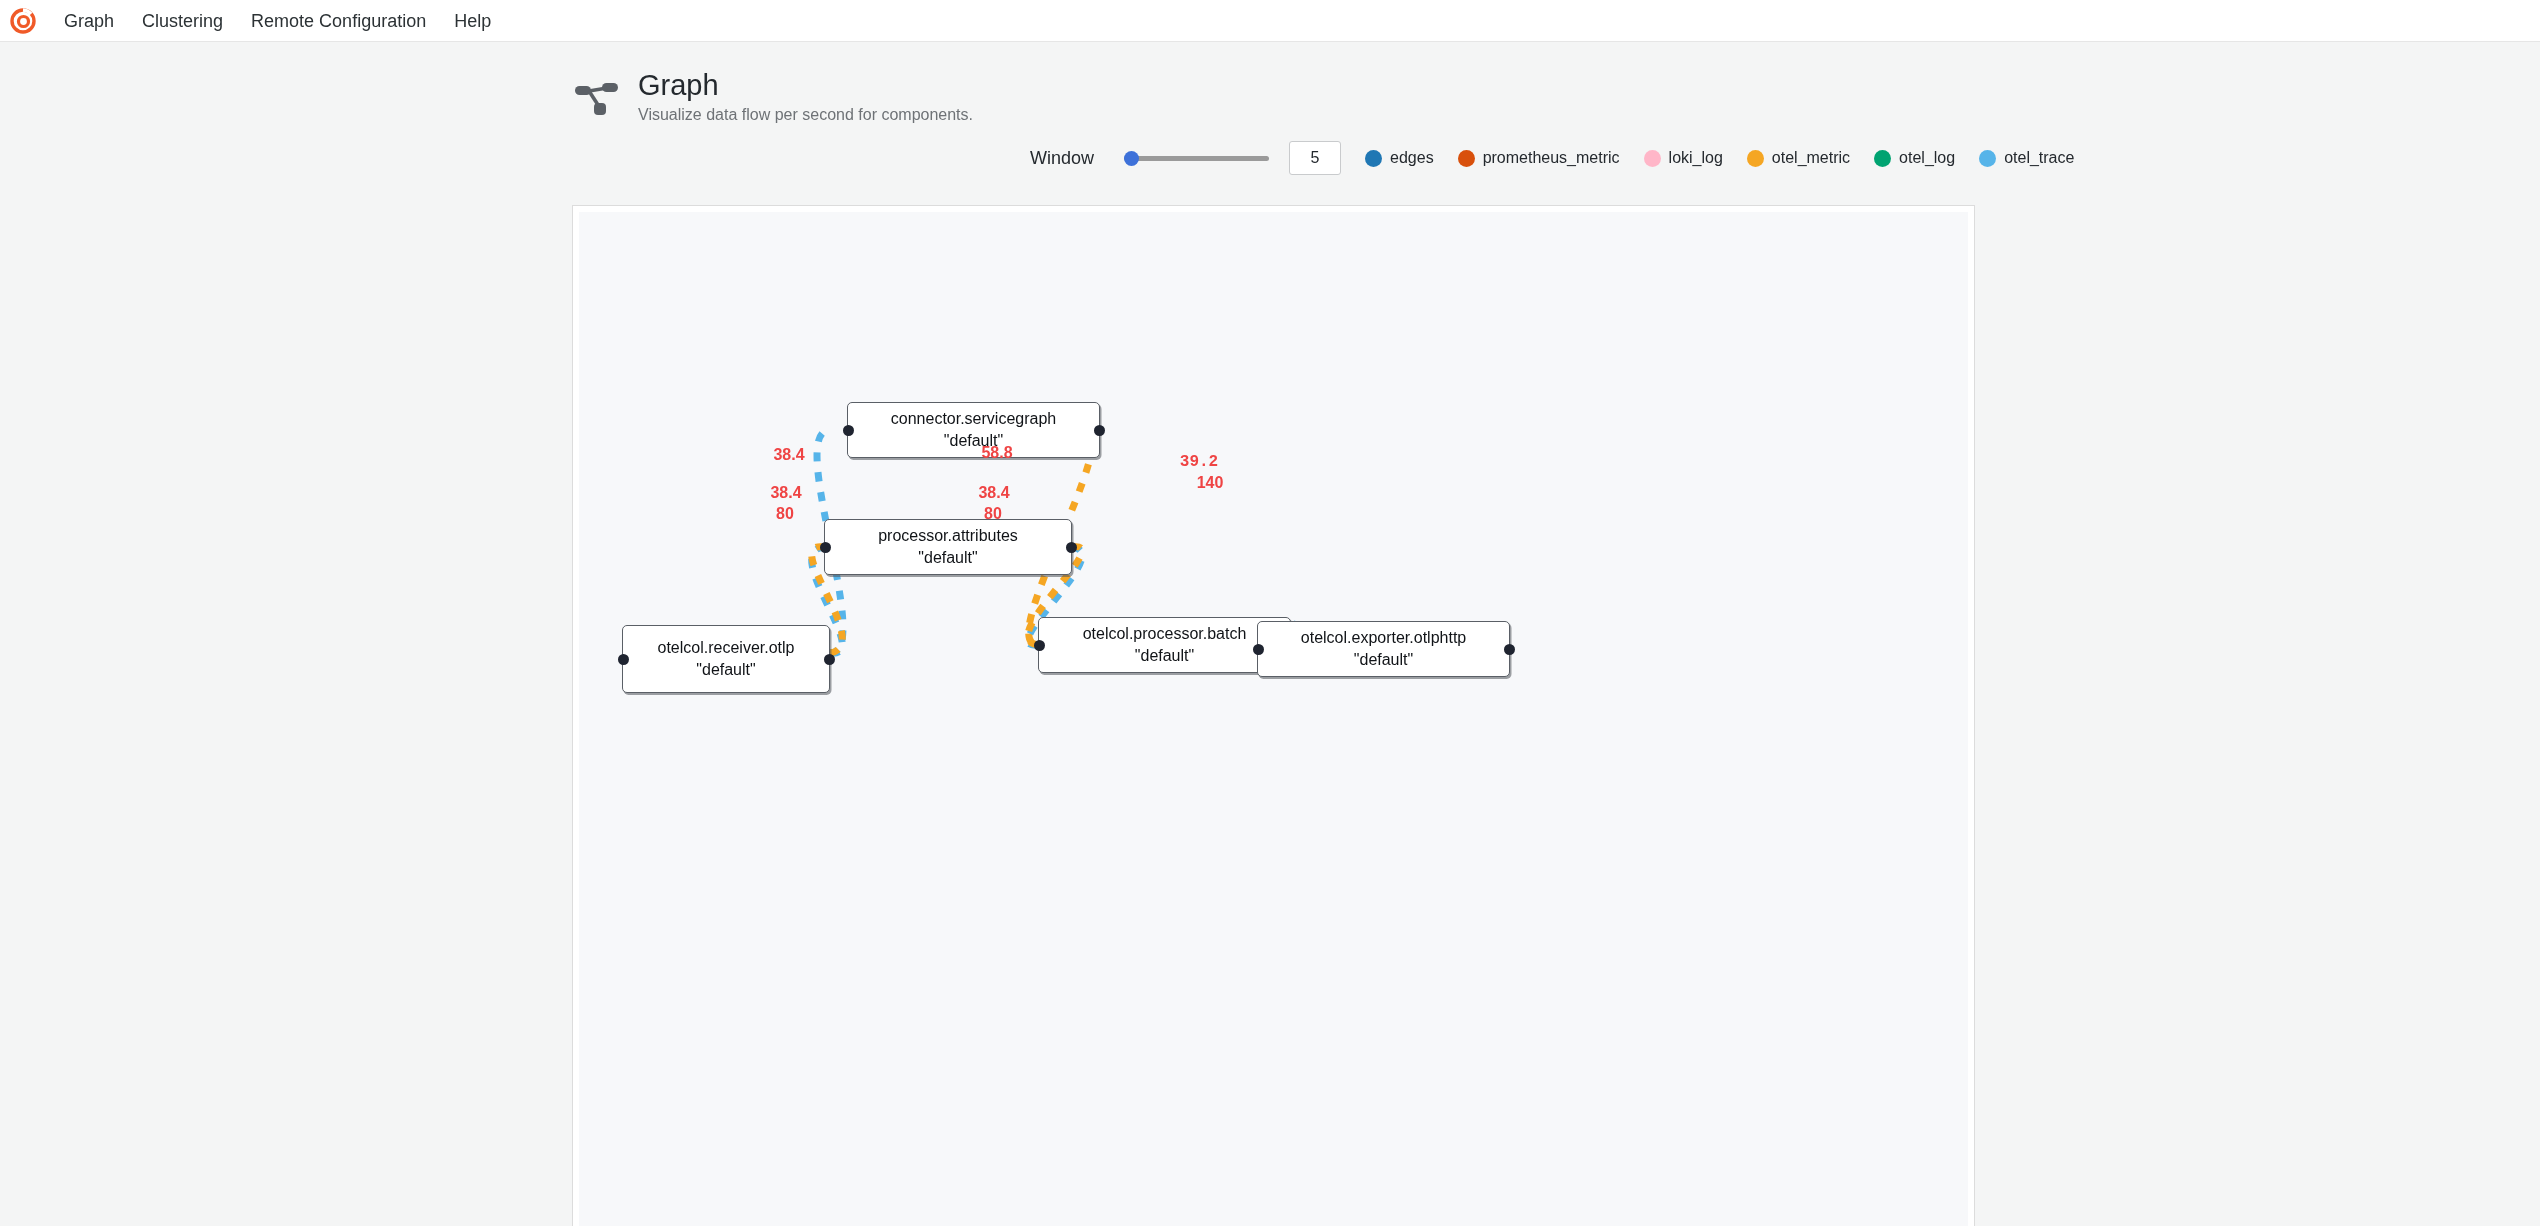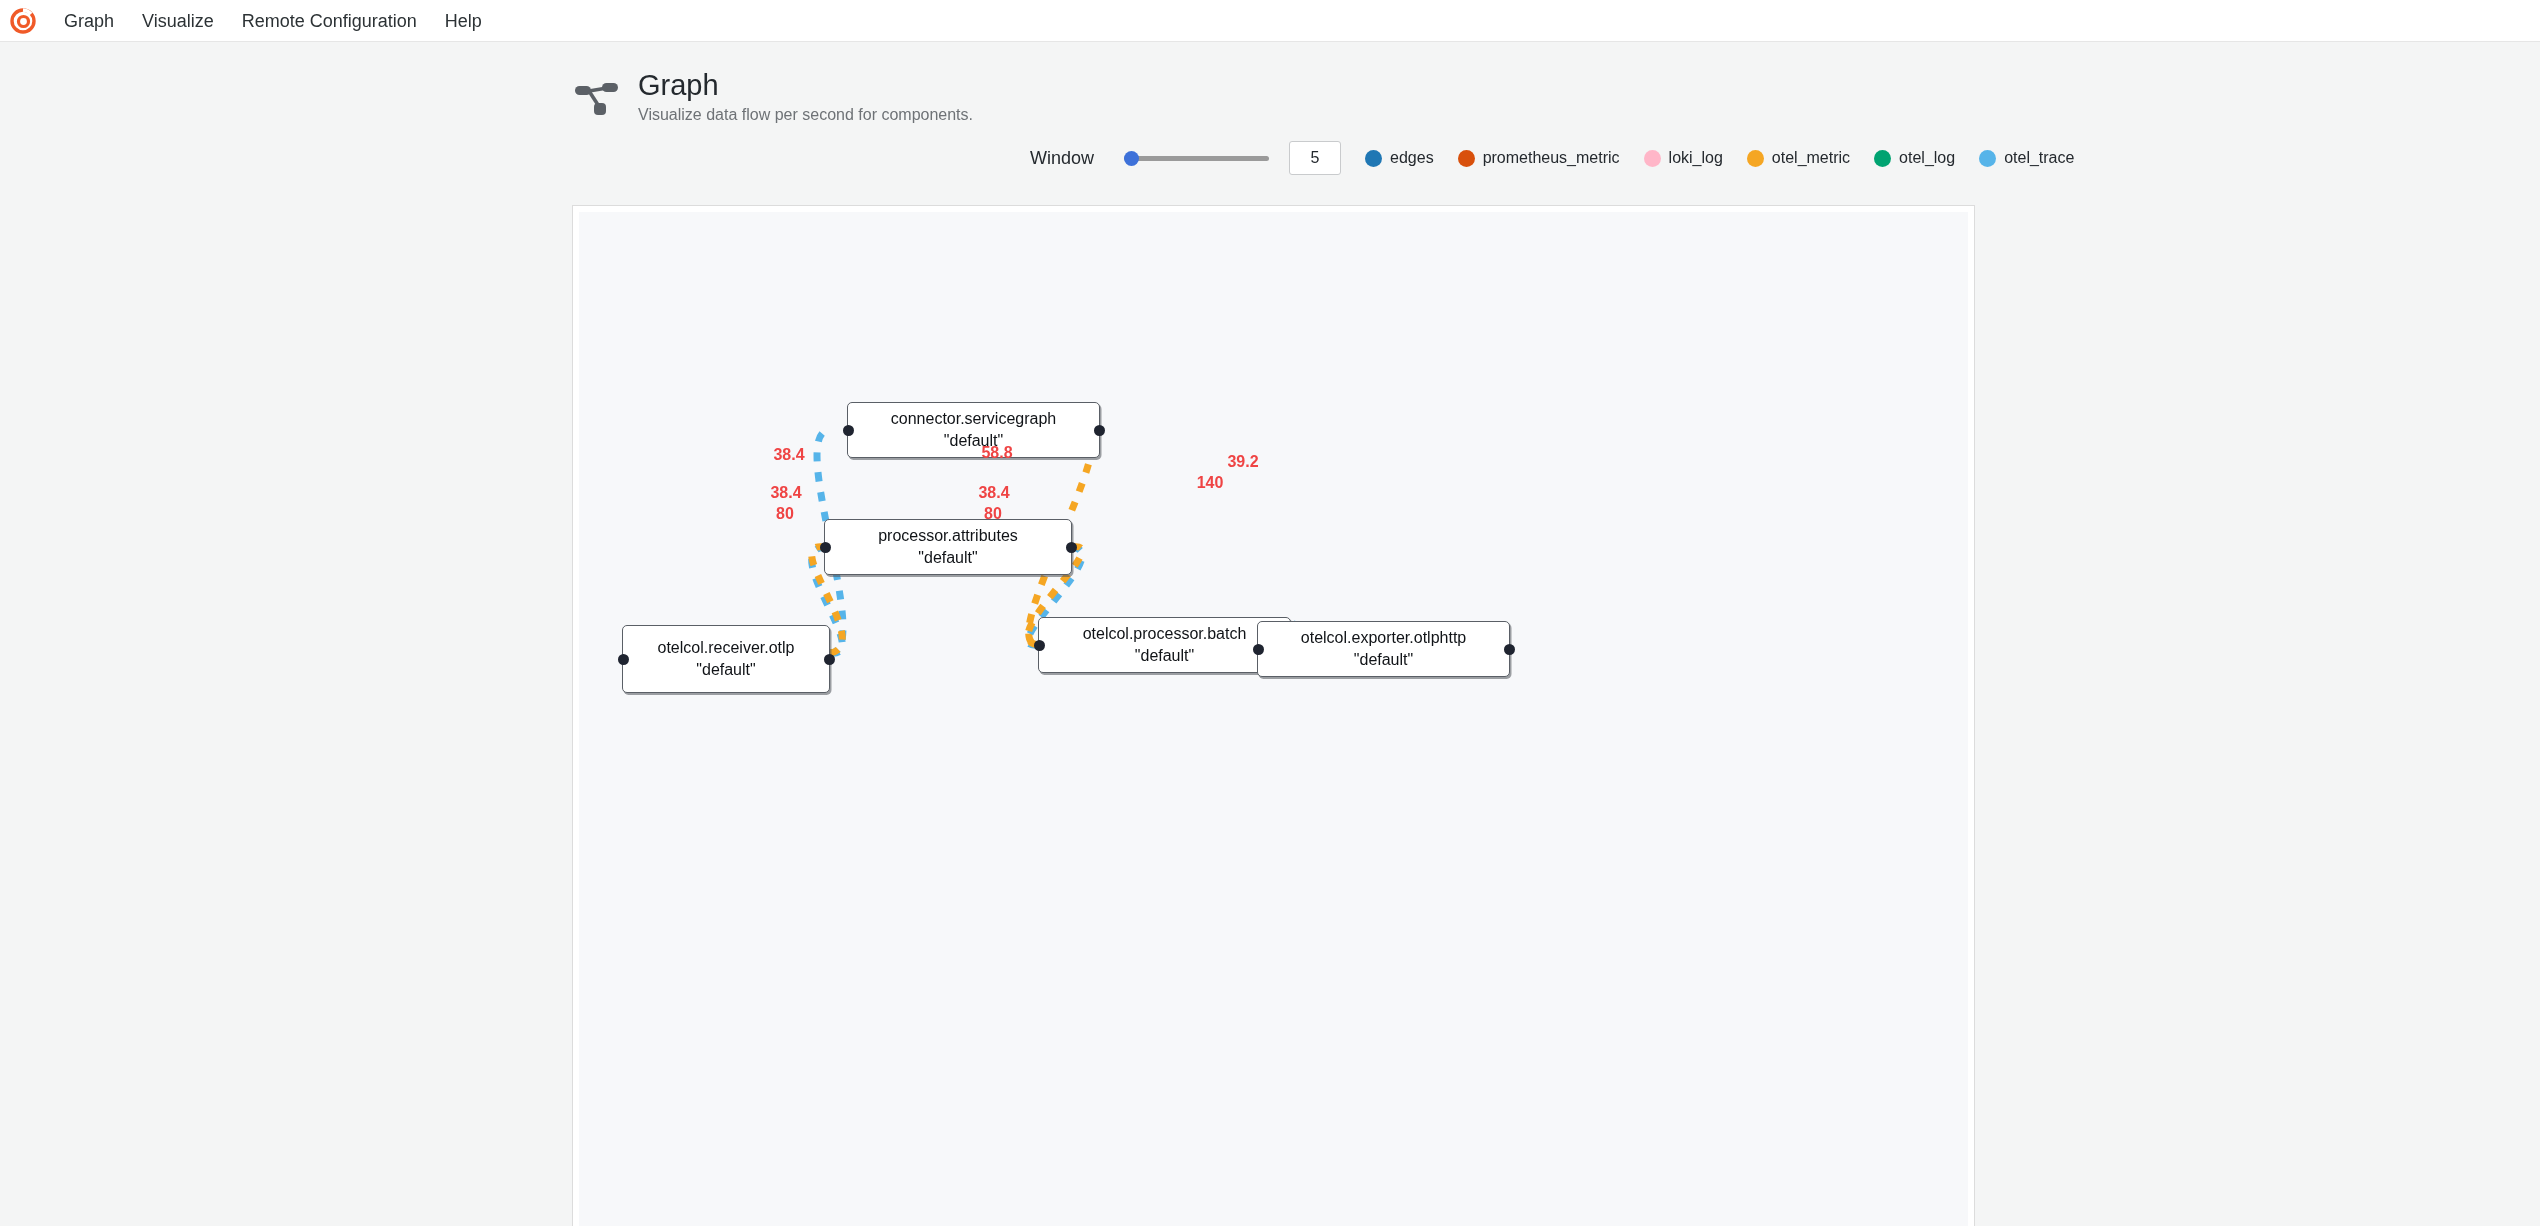--- a/index.html
+++ b/index.html
@@ -168,21 +168,21 @@
 
 <div class="menubar">
   <span class="logo">
     <svg width="26" height="26" viewBox="0 0 26 26">
       <circle cx="13" cy="13" r="11" fill="none" stroke="#f05a28" stroke-width="3.4"></circle>
       <circle cx="13.5" cy="13.5" r="5" fill="none" stroke="#f05a28" stroke-width="3.2"></circle>
       <path d="M13 2 A11 11 0 0 1 21 6" stroke="#ffffff" stroke-width="3.6" fill="none"></path>
     </svg>
   </span>
   <span class="menu-item">Graph</span>
-  <span class="menu-item">Visualize</span>
+  <span class="menu-item">Clustering</span>
   <span class="menu-item">Remote Configuration</span>
   <span class="menu-item">Help</span>
 </div>
 
 <div class="page">
 
   <div class="header-row">
     <div class="title-block">
       <span class="graph-icon">
         <svg width="46" height="42" viewBox="0 0 46 42">
@@ -285,19 +285,19 @@
             <span class="handle right"></span>
           </div>
         </div>
       <div id="labels-layer">
           <span class="edge-label" style="left: 210px; top: 243px;">38.4</span>
           <span class="edge-label" style="left: 207px; top: 281px;">38.4</span>
           <span class="edge-label" style="left: 206px; top: 302px;">80</span>
           <span class="edge-label" style="left: 418px; top: 241px;">58.8</span>
           <span class="edge-label" style="left: 415px; top: 281px;">38.4</span>
           <span class="edge-label" style="left: 414px; top: 302px;">80</span>
-          <span class="edge-label" style="left: 664px; top: 250px;">39.2</span>
+          <span class="edge-label" style="left: 620px; top: 250px; font-family: Liberation Mono, monospace;">39.2</span>
           <span class="edge-label" style="left: 631px; top: 271px;">140</span>
         </div>
 
     </div>
   </div>
 </div>
 
 </body></html>

